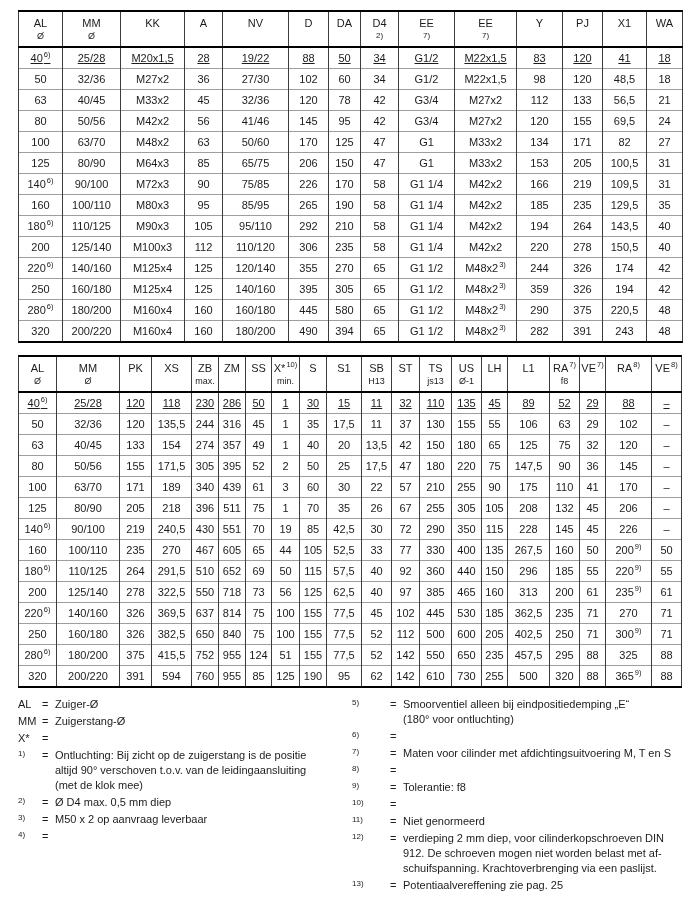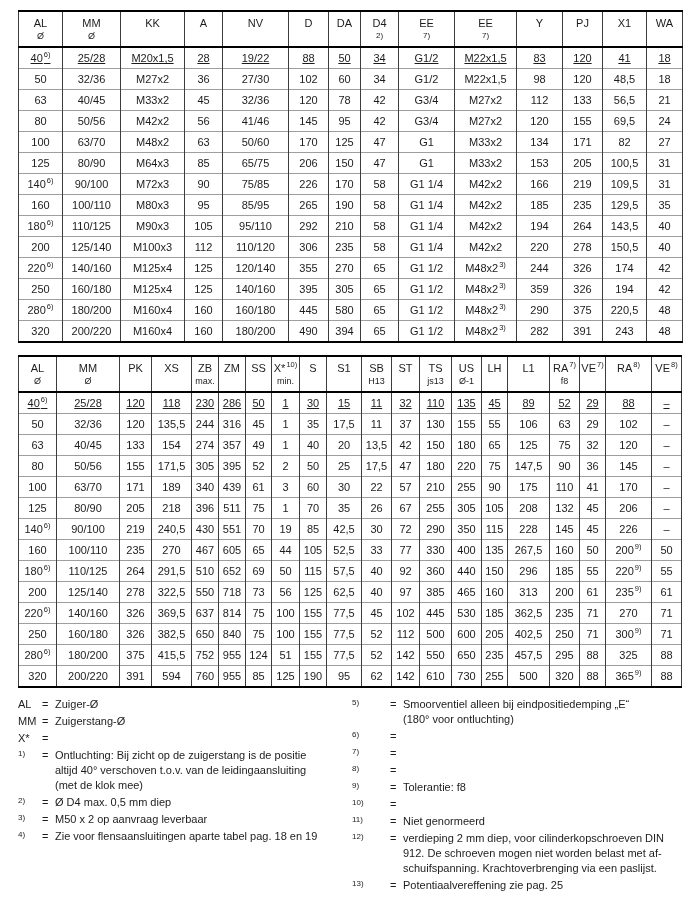--- a/index.html
+++ b/index.html
@@ -786,53 +786,53 @@
           <div class="fn-text">Zuigerstang-Ø</div>
         </div>
         <div class="fn-item">
           <span class="fn-term">X*</span>
           <span class="fn-eq">=</span>
         </div>
         <div class="fn-item">
           <span class="fn-term fn-sup">1)</span>
           <span class="fn-eq">=</span>
           <div class="fn-text">Ontluchting: Bij zicht op de zuigerstang is de positie
-altijd 40° verschoven t.o.v. van de leidingaansluiting
+altijd 90° verschoven t.o.v. van de leidingaansluiting
 (met de klok mee)</div>
         </div>
         <div class="fn-item">
           <span class="fn-term fn-sup">2)</span>
           <span class="fn-eq">=</span>
           <div class="fn-text">Ø D4 max. 0,5 mm diep</div>
         </div>
         <div class="fn-item">
           <span class="fn-term fn-sup">3)</span>
           <span class="fn-eq">=</span>
           <div class="fn-text">M50 x 2 op aanvraag leverbaar</div>
         </div>
         <div class="fn-item">
           <span class="fn-term fn-sup">4)</span>
           <span class="fn-eq">=</span>
-          <div class="fn-text">Zie voor flensaansluitingen aparte tabel pag. 18 en 19</div>
         </div>
       </div>
     <div class="fn-col fn-right">
         <div class="fn-item">
           <span class="fn-term fn-sup">5)</span>
           <span class="fn-eq">=</span>
           <div class="fn-text">Smoorventiel alleen bij eindpositiedemping „E“
 (180° voor ontluchting)</div>
         </div>
         <div class="fn-item">
           <span class="fn-term fn-sup">6)</span>
           <span class="fn-eq">=</span>
         </div>
         <div class="fn-item">
           <span class="fn-term fn-sup">7)</span>
           <span class="fn-eq">=</span>
+          <div class="fn-text">Maten voor cilinder met afdichtingsuitvoering M, T en S</div>
         </div>
         <div class="fn-item">
           <span class="fn-term fn-sup">8)</span>
           <span class="fn-eq">=</span>
         </div>
         <div class="fn-item">
           <span class="fn-term fn-sup">9)</span>
           <span class="fn-eq">=</span>
           <div class="fn-text">Tolerantie: f8</div>
         </div>

